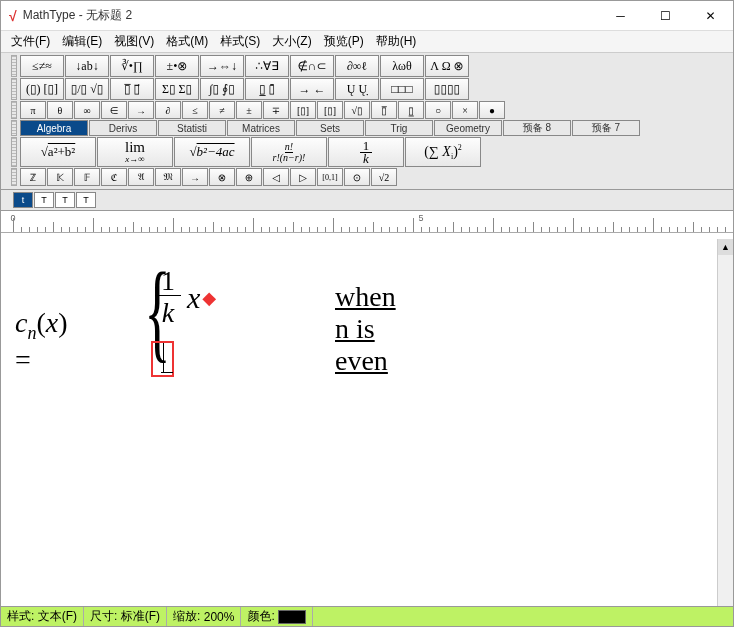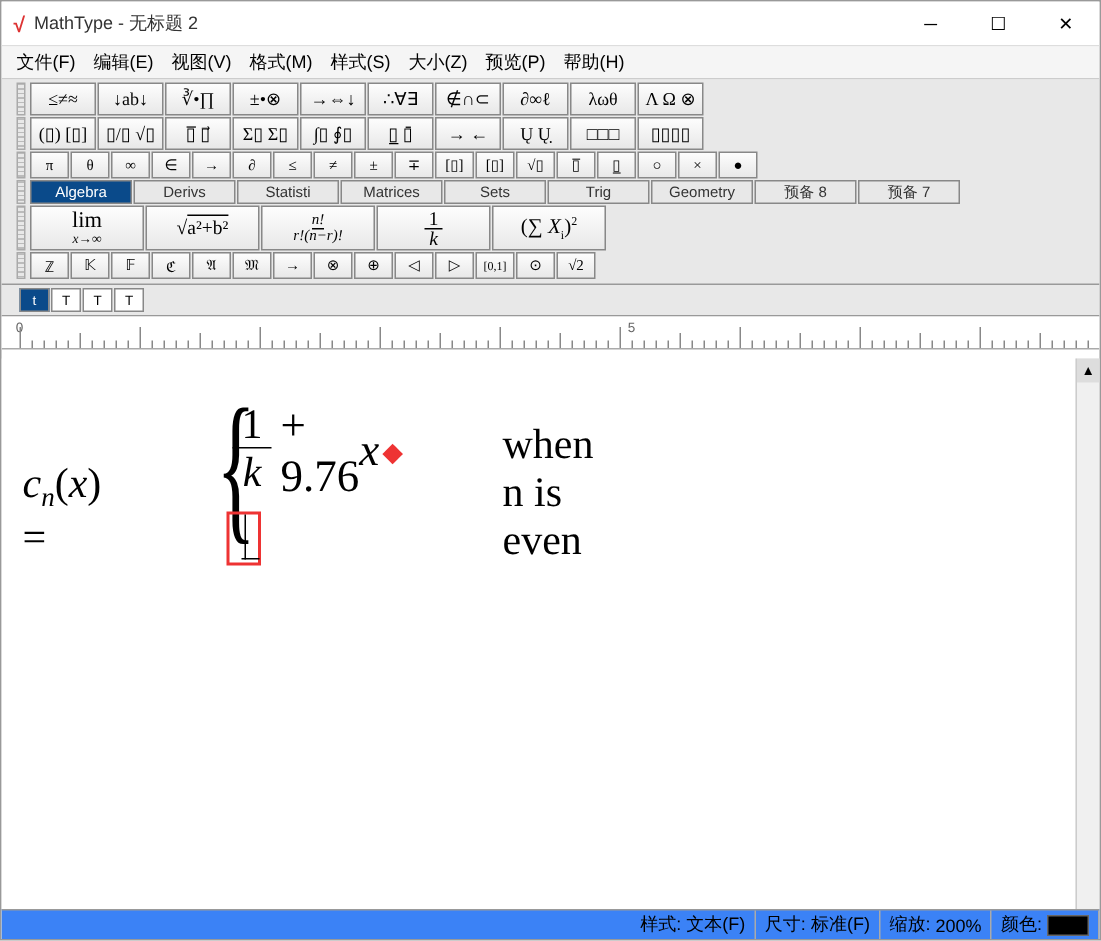--- a/index.html
+++ b/index.html
@@ -38,27 +38,27 @@
 .eq { position: absolute; left: 14px; top: 20px; font-family: "Times New Roman", serif; color: #000; }
 .eq .lhs { position: absolute; left: 0; top: 48px; font-size: 28px; font-style: italic; }
 .eq .lhs sub { font-size: 18px; font-style: italic; }
 .eq .lhs .up { font-style: normal; }
 .eq .brace { position: absolute; left: 116px; top: 0; font-size: 110px; line-height: 0.95; font-weight: 100; transform: scaleX(0.5); }
 .eq .row1 { position: absolute; left: 140px; top: 8px; font-size: 30px; display: flex; align-items: center; }
 .eq .frac { display: inline-flex; flex-direction: column; align-items: center; font-size: 28px; margin-right: 6px; }
 .eq .frac .n { border-bottom: 1.5px solid #000; padding: 0 6px; line-height: 1; }
 .eq .frac .d { font-style: italic; padding: 0 6px; line-height: 1.2; }
 .eq .dia { color: #e33; font-size: 18px; margin-left: 2px; }
-.eq .cond { position: absolute; left: 320px; top: 22px; font-size: 28px; }
+.eq .cond { position: absolute; left: 320px; top: 22px; font-size: 28px; text-decoration: underline; }
 .eq .row2 { position: absolute; left: 136px; top: 82px; border: 2px solid #e33; padding: 0 8px 2px 6px; font-size: 30px; display: flex; align-items: center; }
 .eq .row2 .txt { text-decoration: underline; text-decoration-color: #000; }
 .eq .row2 .cursor { border-right: 1px solid #000; height: 30px; margin-left: 4px; position: relative; }
 .eq .row2 .cursor::after { content: ""; position: absolute; bottom: 0; left: -2px; width: 12px; border-bottom: 1px solid #000; }
 
-.statusbar { position: absolute; bottom: 0; left: 0; right: 0; height: 20px; background: #3b82f6; border-top: 1px solid #999; display: flex; align-items: center; font-size: 12px; justify-content: flex-end; }
+.statusbar { position: absolute; bottom: 0; left: 0; right: 0; height: 20px; background: #bef264; border-top: 1px solid #999; display: flex; align-items: center; font-size: 12px; }
 .statusbar .cell { padding: 0 6px; border-right: 1px solid #aaa; height: 100%; display: flex; align-items: center; }
 .statusbar .colorblk { width: 28px; height: 14px; background: #000; border: 1px solid #666; }
 </style>
 </head>
 <body>
 
 <div class="titlebar">
   <span class="logo">√</span>
   <span class="title">MathType - 无标题 2</span>
   <div class="winctrls">
@@ -135,27 +135,30 @@
       <div class="tbtn tab">Matrices</div>
       <div class="tbtn tab">Sets</div>
       <div class="tbtn tab">Trig</div>
       <div class="tbtn tab">Geometry</div>
       <div class="tbtn tab">预备 8</div>
       <div class="tbtn tab">预备 7</div>
     </div>
   <div class="tbrow">
     <div class="handle"></div>
     <div class="tbtn big">
+        <span>√<span style="text-decoration:overline">a²+b²</span></span>
+      </div>
+    <div class="tbtn big">
         <span style="display:flex;flex-direction:column;align-items:center;line-height:0.9">
           <span style="font-size:15px">lim</span>
           <span style="font-size:9px;font-style:italic">x→∞</span>
         </span>
       </div>
     <div class="tbtn big">
-        <span>√<span style="text-decoration:overline">a²+b²</span></span>
+        <span>√<span style="text-decoration:overline;font-style:italic">b²−4ac</span></span>
       </div>
     <div class="tbtn big">
         <span style="display:flex;flex-direction:column;align-items:center;font-size:10px;font-style:italic;line-height:1">
           <span style="border-bottom:1px solid #000">n!</span>
           <span>r!(n−r)!</span>
         </span>
       </div>
     <div class="tbtn big">
         <span style="display:flex;flex-direction:column;align-items:center;font-size:13px;line-height:0.9">
           <span style="border-bottom:1px solid #000;padding:0 3px">1</span>
@@ -291,21 +294,20 @@
   <div class="eq">
     <div class="lhs">
       <span>c</span><sub>n</sub><span class="up">(</span><span>x</span><span class="up">) =</span>
     </div>
     <div class="brace">{</div>
     <div class="row1">
       <span class="frac">
           <span class="n">1</span>
           <span class="d">k</span>
         </span>
-      <span> + 9.76</span>
         <span style="font-style:italic">x</span>
       <span class="dia">◆</span>
     </div>
     <div class="cond">when n is even</div>
     <div class="row2">
       <span class="cursor"></span>
     </div>
   </div>
 </div>
 

